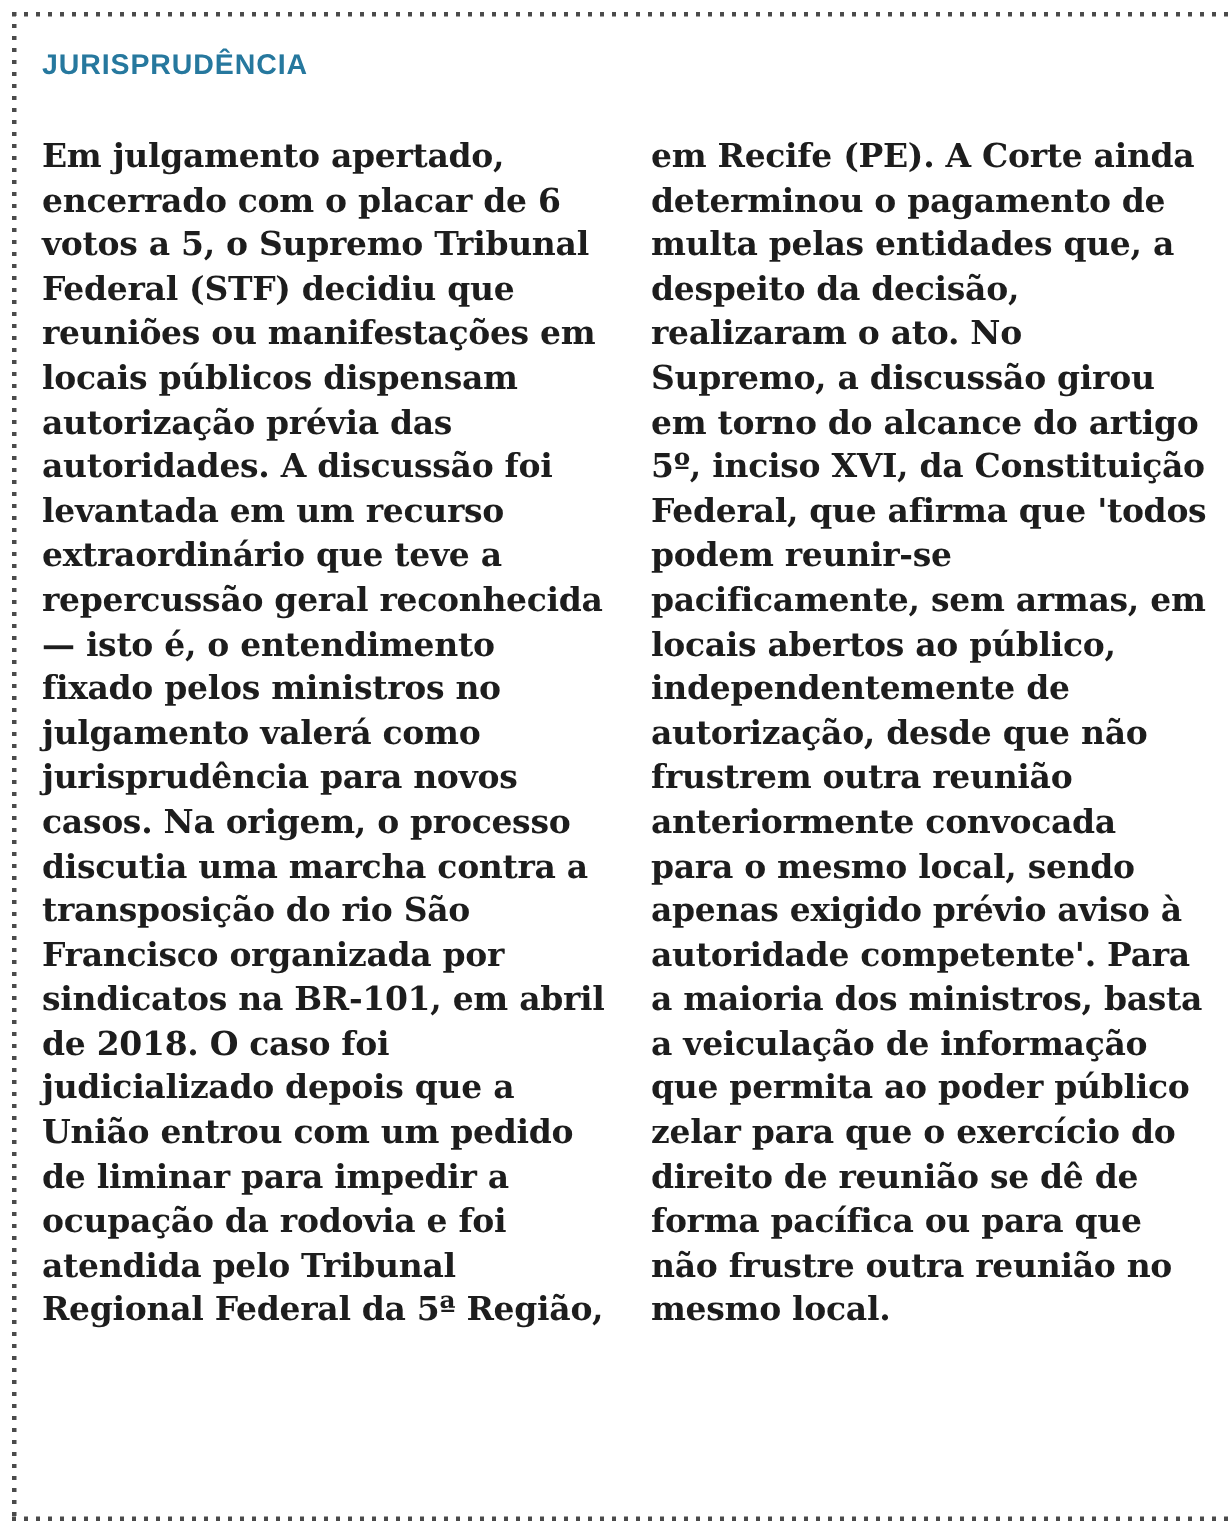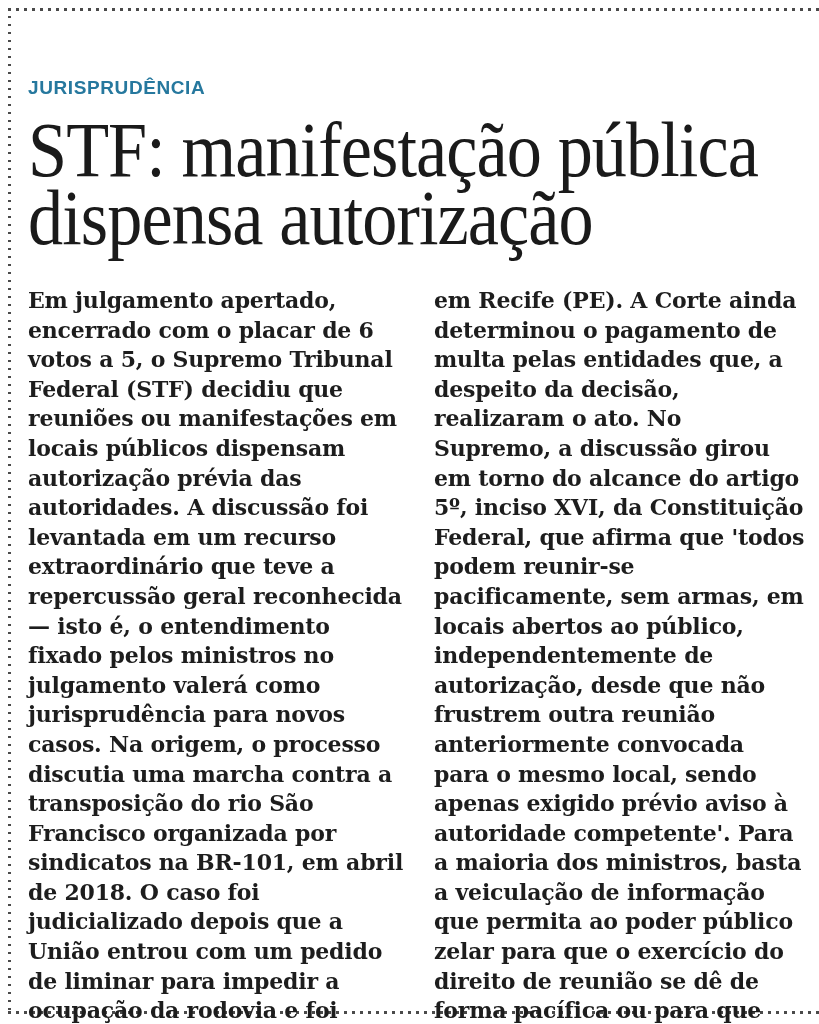--- a/index.html
+++ b/index.html
@@ -45,21 +45,21 @@
   }
   .content {
     position: absolute;
     top: 0;
     left: 0;
     width: 819px;
     height: 1024px;
     padding: 0 14px 0 28px;
   }
   .kicker {
-    margin-top: 76px;
+    margin-top: 32px;
     font-family: "Liberation Sans", sans-serif;
     font-weight: 700;
     font-size: 19px;
     line-height: 24px;
     letter-spacing: 0.6px;
     color: var(--kicker);
   }
   .headline {
     margin-top: 16px;
     font-family: "Liberation Serif", serif;
@@ -95,23 +95,19 @@
 <body>
 
 <div class="page">
   <div class="border-top"></div>
   <div class="border-left"></div>
   <div class="border-bottom"></div>
 
   <article class="content">
     <div class="kicker">JURISPRUDÊNCIA</div>
 
-    <h1 class="headline">
-      <div class="headline-line">STF: manifestação pública</div>
-      <div class="headline-line">dispensa autorização</div>
-    </h1>
 
     <div class="columns">
       <div class="col col-1">Em julgamento apertado, encerrado com o placar de 6 votos a 5, o Supremo Tribunal Federal (STF) decidiu que reuniões ou manifestações em locais públicos dispensam autorização prévia das autoridades. A discussão foi levantada em um recurso extraordinário que teve a repercussão geral reconhecida — isto é, o entendimento fixado pelos ministros no julgamento valerá como jurisprudência para novos casos. Na origem, o processo discutia uma marcha contra a transposição do rio São Francisco organizada por sindicatos na BR-101, em abril de 2018. O caso foi judicializado depois que a União entrou com um pedido de liminar para impedir a ocupação da rodovia e foi atendida pelo Tribunal Regional Federal da 5ª Região,</div>
       <div class="col col-2">em Recife (PE). A Corte ainda determinou o pagamento de multa pelas entidades que, a despeito da decisão, realizaram o ato. No Supremo, a discussão girou em torno do alcance do artigo 5º, inciso XVI, da Constituição Federal, que afirma que 'todos podem reunir-se pacificamente, sem armas, em locais abertos ao público, independentemente de autorização, desde que não frustrem outra reunião anteriormente convocada para o mesmo local, sendo apenas exigido prévio aviso à autoridade competente'. Para a maioria dos ministros, basta a veiculação de informação que permita ao poder público zelar para que o exercício do direito de reunião se dê de forma pacífica ou para que não frustre outra reunião no mesmo local.</div>
     </div>
   </article>
 </div>
 
 </body></html>

